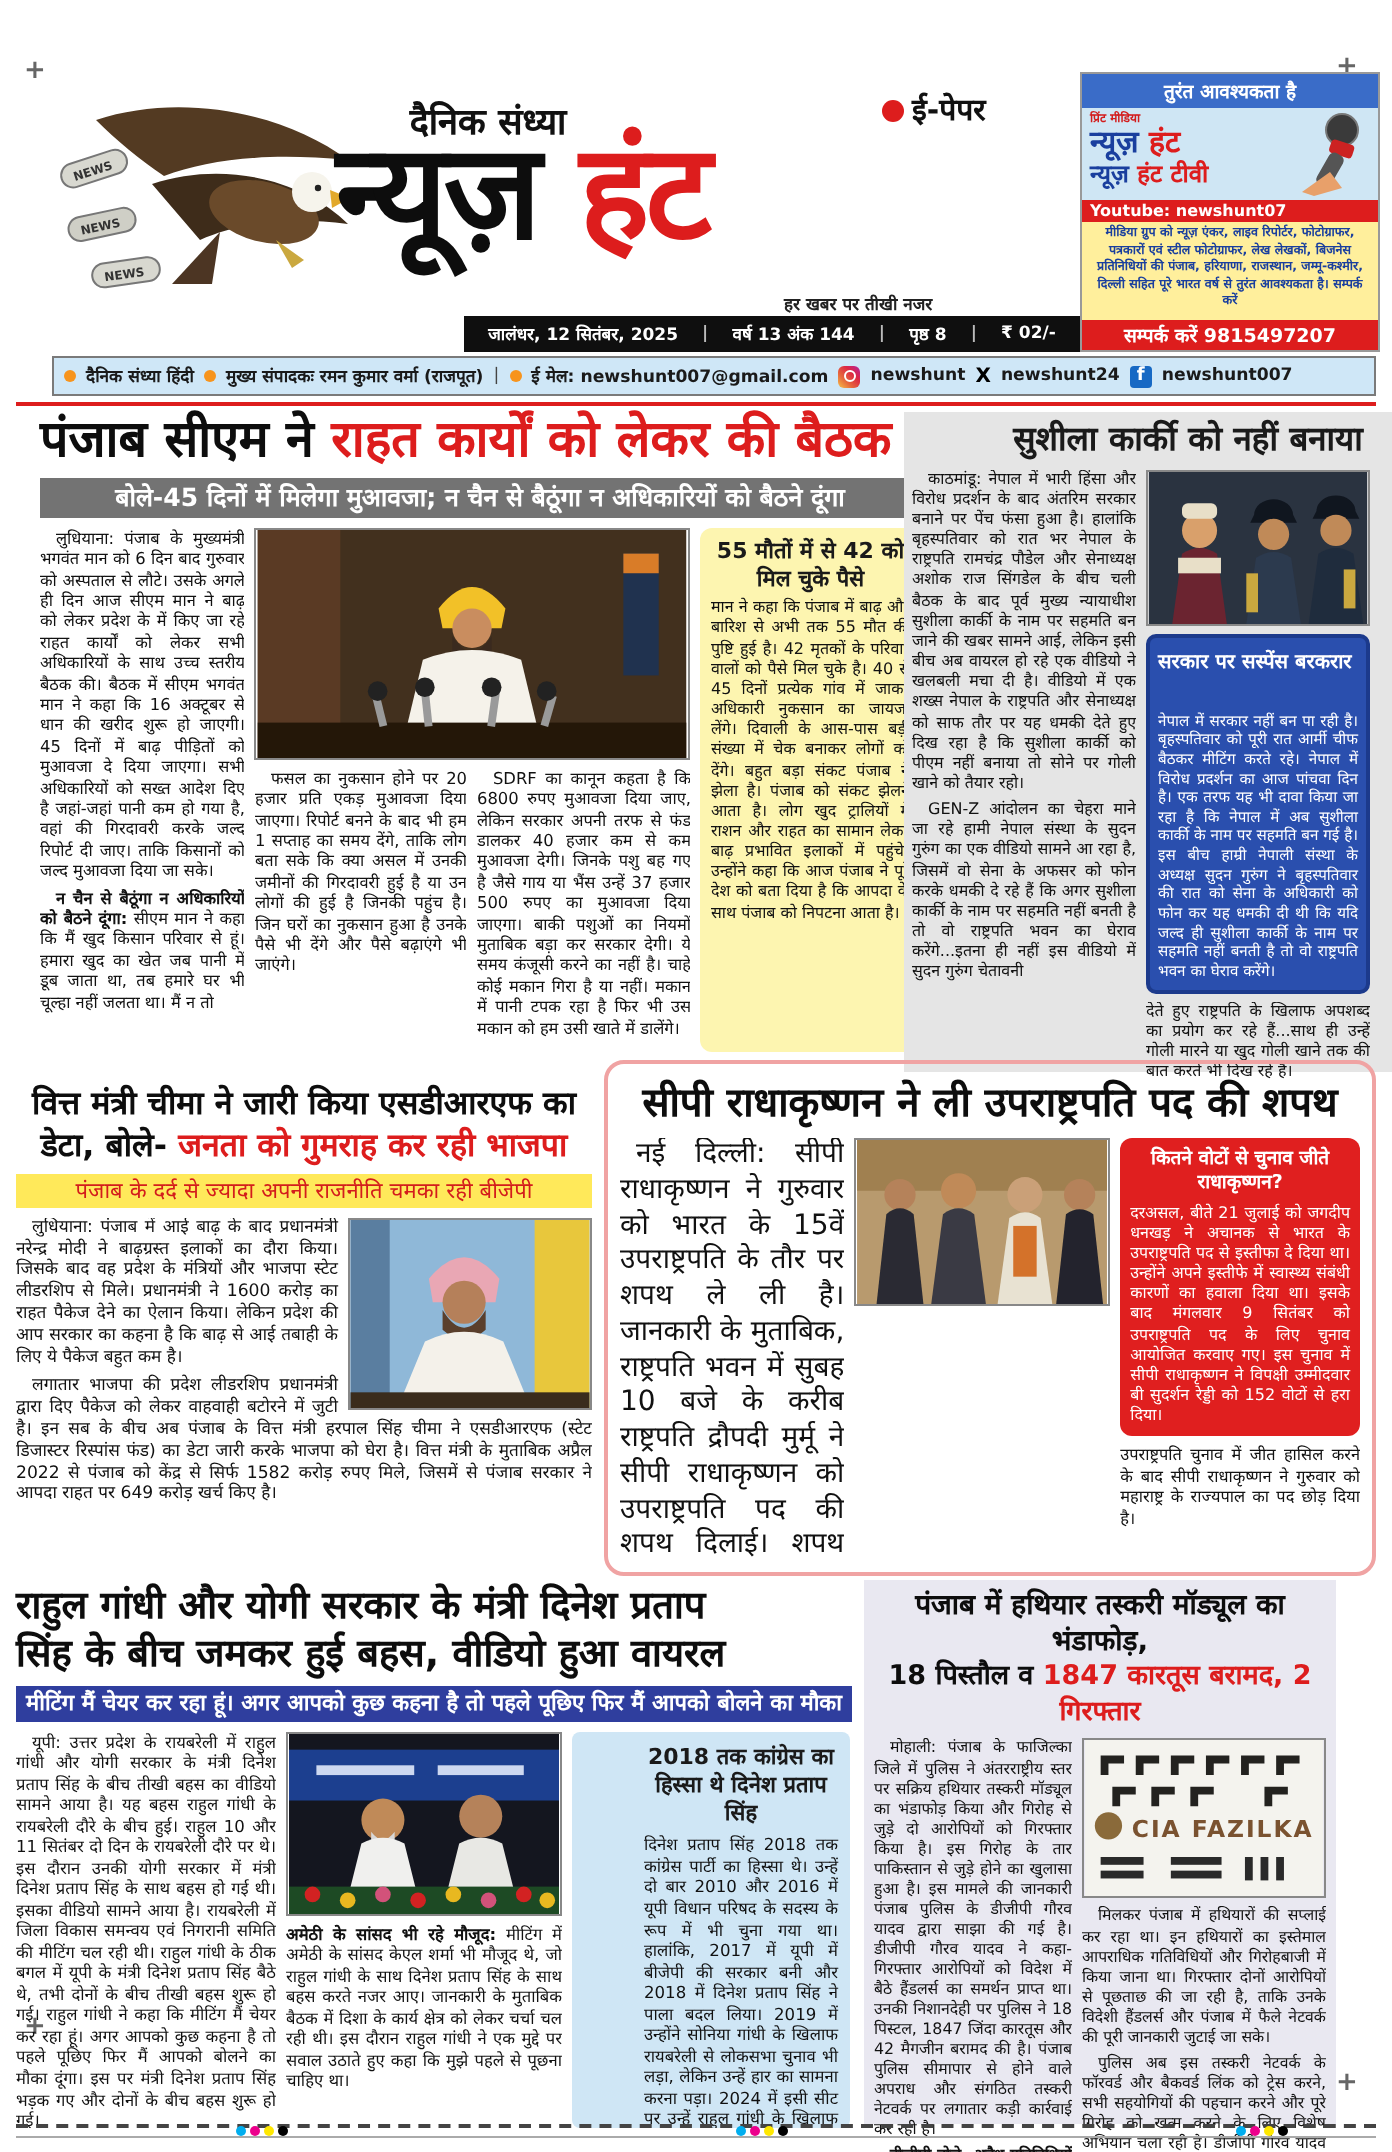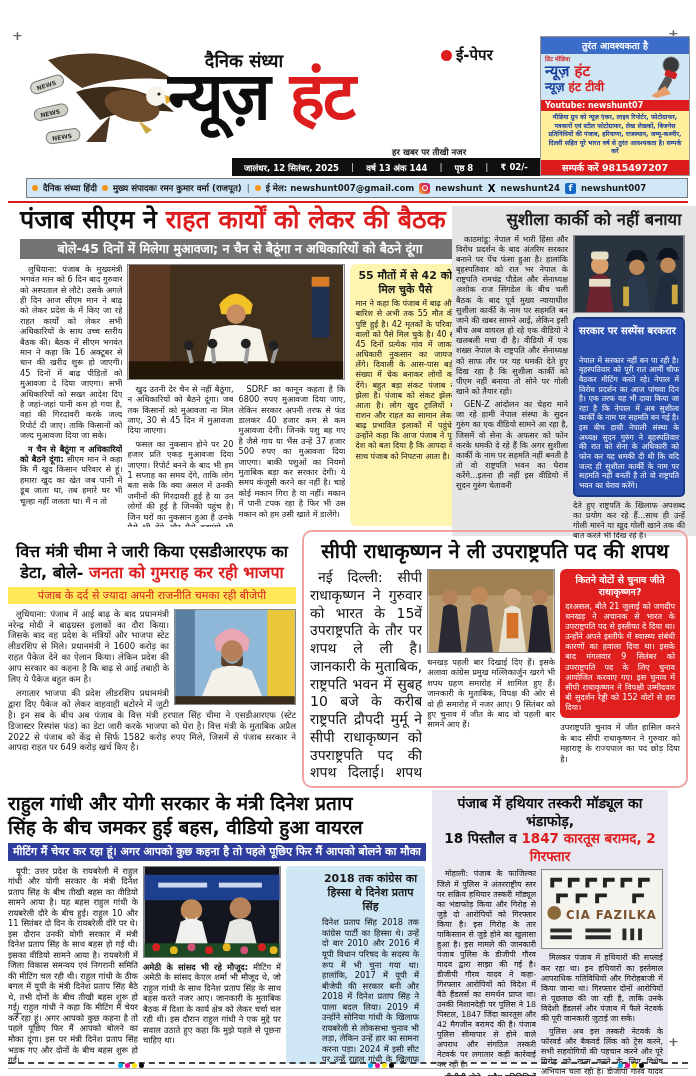--- a/index.html
+++ b/index.html
@@ -191,21 +191,20 @@
           </g>
           <g fill="#222">
             <circle cx="61" cy="82" r="5"></circle>
               <circle cx="85" cy="80" r="5"></circle>
               <circle cx="119" cy="80" r="5"></circle>
               <circle cx="147" cy="82" r="5"></circle>
           </g>
         </svg>
         <div class="cols" style="margin-top:4px;height:143px;">
           <div class="bodytxt clip" style="width:106px;height:143px;">
-            <p>खुद उतनी देर चैन से नहीं बैठूंगा, न अधिकारियों को बैठने दूंगा। जब तक किसानों को मुआवजा ना मिल जाए, 30 से 45 दिन में मुआवजा दिया जाएगा।</p>
             <p>फसल का नुकसान होने पर 20 हजार प्रति एकड़ मुआवजा दिया जाएगा। रिपोर्ट बनने के बाद भी हम 1 सप्ताह का समय देंगे, ताकि लोग बता सके कि क्या असल में उनकी जमीनों की गिरदावरी हुई है या उन लोगों की हुई है जिनकी पहुंच है। जिन घरों का नुकसान हुआ है उनके पैसे भी देंगे और पैसे बढ़ाएंगे भी जाएंगे।</p>
           </div>
           <div class="bodytxt clip" style="width:107px;height:143px;">
             <p>SDRF का कानून कहता है कि 6800 रुपए मुआवजा दिया जाए, लेकिन सरकार अपनी तरफ से फंड डालकर 40 हजार कम से कम मुआवजा देगी। जिनके पशु बह गए है जैसे गाय या भैंस उन्हें 37 हजार 500 रुपए का मुआवजा दिया जाएगा। बाकी पशुओं का नियमों मुताबिक बड़ा कर सरकार देगी। ये समय कंजूसी करने का नहीं है। चाहे कोई मकान गिरा है या नहीं। मकान में पानी टपक रहा है फिर भी उस मकान को हम उसी खाते में डालेंगे।</p>
           </div>
         </div>
       </div>
       <div class="box-yellow clip" style="width:111px;height:262px;">
         <h4>55 मौतों में से 42 को मिल चुके पैसे</h4>
         <div class="bodytxt" style="font-size:8px;">मान ने कहा कि पंजाब में बाढ़ और बारिश से अभी तक 55 मौत की पुष्टि हुई है। 42 मृतकों के परिवार वालों को पैसे मिल चुके है। 40 से 45 दिनों प्रत्येक गांव में जाकर अधिकारी नुकसान का जायजा लेंगे। दिवाली के आस-पास बड़ी संख्या में चेक बनाकर लोगों को देंगे। बहुत बड़ा संकट पंजाब ने झेला है। पंजाब को संकट झेलने आता है। लोग खुद ट्रालियों में राशन और राहत का सामान लेकर बाढ़ प्रभावित इलाकों में पहुंचे। उन्होंने कहा कि आज पंजाब ने पूरे देश को बता दिया है कि आपदा के साथ पंजाब को निपटना आता है।</div>
@@ -282,21 +281,20 @@
           <circle cx="22" cy="28" r="8" fill="#b5825a"></circle>
             <path d="M10,84 L15,38 Q22,32 29,38 L34,84 Z" fill="#2a2a33"></path>
           <circle cx="52" cy="26" r="9" fill="#c08a58"></circle>
             <path d="M38,84 L44,38 Q52,32 60,38 L66,84 Z" fill="#3a3a44"></path>
           <circle cx="86" cy="28" r="9" fill="#caa078"></circle>
             <path d="M72,84 L78,40 Q86,34 94,40 L100,84 Z" fill="#e8e2d2"></path>
           <rect x="80" y="44" width="12" height="26" fill="#d4722a"></rect>
           <circle cx="114" cy="28" r="8" fill="#b5825a"></circle>
             <path d="M102,84 L107,38 Q114,33 121,38 L126,84 Z" fill="#23232d"></path>
         </svg>
-        <div class="bodytxt clip" style="margin-top:4px;font-size:8.2px;height:122px;">धनखड़ पहली बार दिखाई दिए हैं। इसके अलावा कांग्रेस प्रमुख मल्लिकार्जुन खरगे भी शपथ ग्रहण समारोह में शामिल हुए हैं। जानकारी के मुताबिक, विपक्ष की ओर से वो ही समारोह में नजर आए। 9 सितंबर को हुए चुनाव में जीत के बाद वो पहली बार सामने आए हैं।</div>
       </div>
       <div style="width:124px;">
         <div class="box-red">
           <h4>कितने वोटों से चुनाव जीते राधाकृष्णन?</h4>
           <div class="bodytxt" style="font-size:8px;">दरअसल, बीते 21 जुलाई को जगदीप धनखड़ ने अचानक से भारत के उपराष्ट्रपति पद से इस्तीफा दे दिया था। उन्होंने अपने इस्तीफे में स्वास्थ्य संबंधी कारणों का हवाला दिया था। इसके बाद मंगलवार 9 सितंबर को उपराष्ट्रपति पद के लिए चुनाव आयोजित करवाए गए। इस चुनाव में सीपी राधाकृष्णन ने विपक्षी उम्मीदवार बी सुदर्शन रेड्डी को 152 वोटों से हरा दिया।</div>
         </div>
         <div class="bodytxt clip" style="margin-top:4px;font-size:8.2px;height:46px;">उपराष्ट्रपति चुनाव में जीत हासिल करने के बाद सीपी राधाकृष्णन ने गुरुवार को महाराष्ट्र के राज्यपाल का पद छोड़ दिया है।</div>
       </div>
     </div>
   </div>

